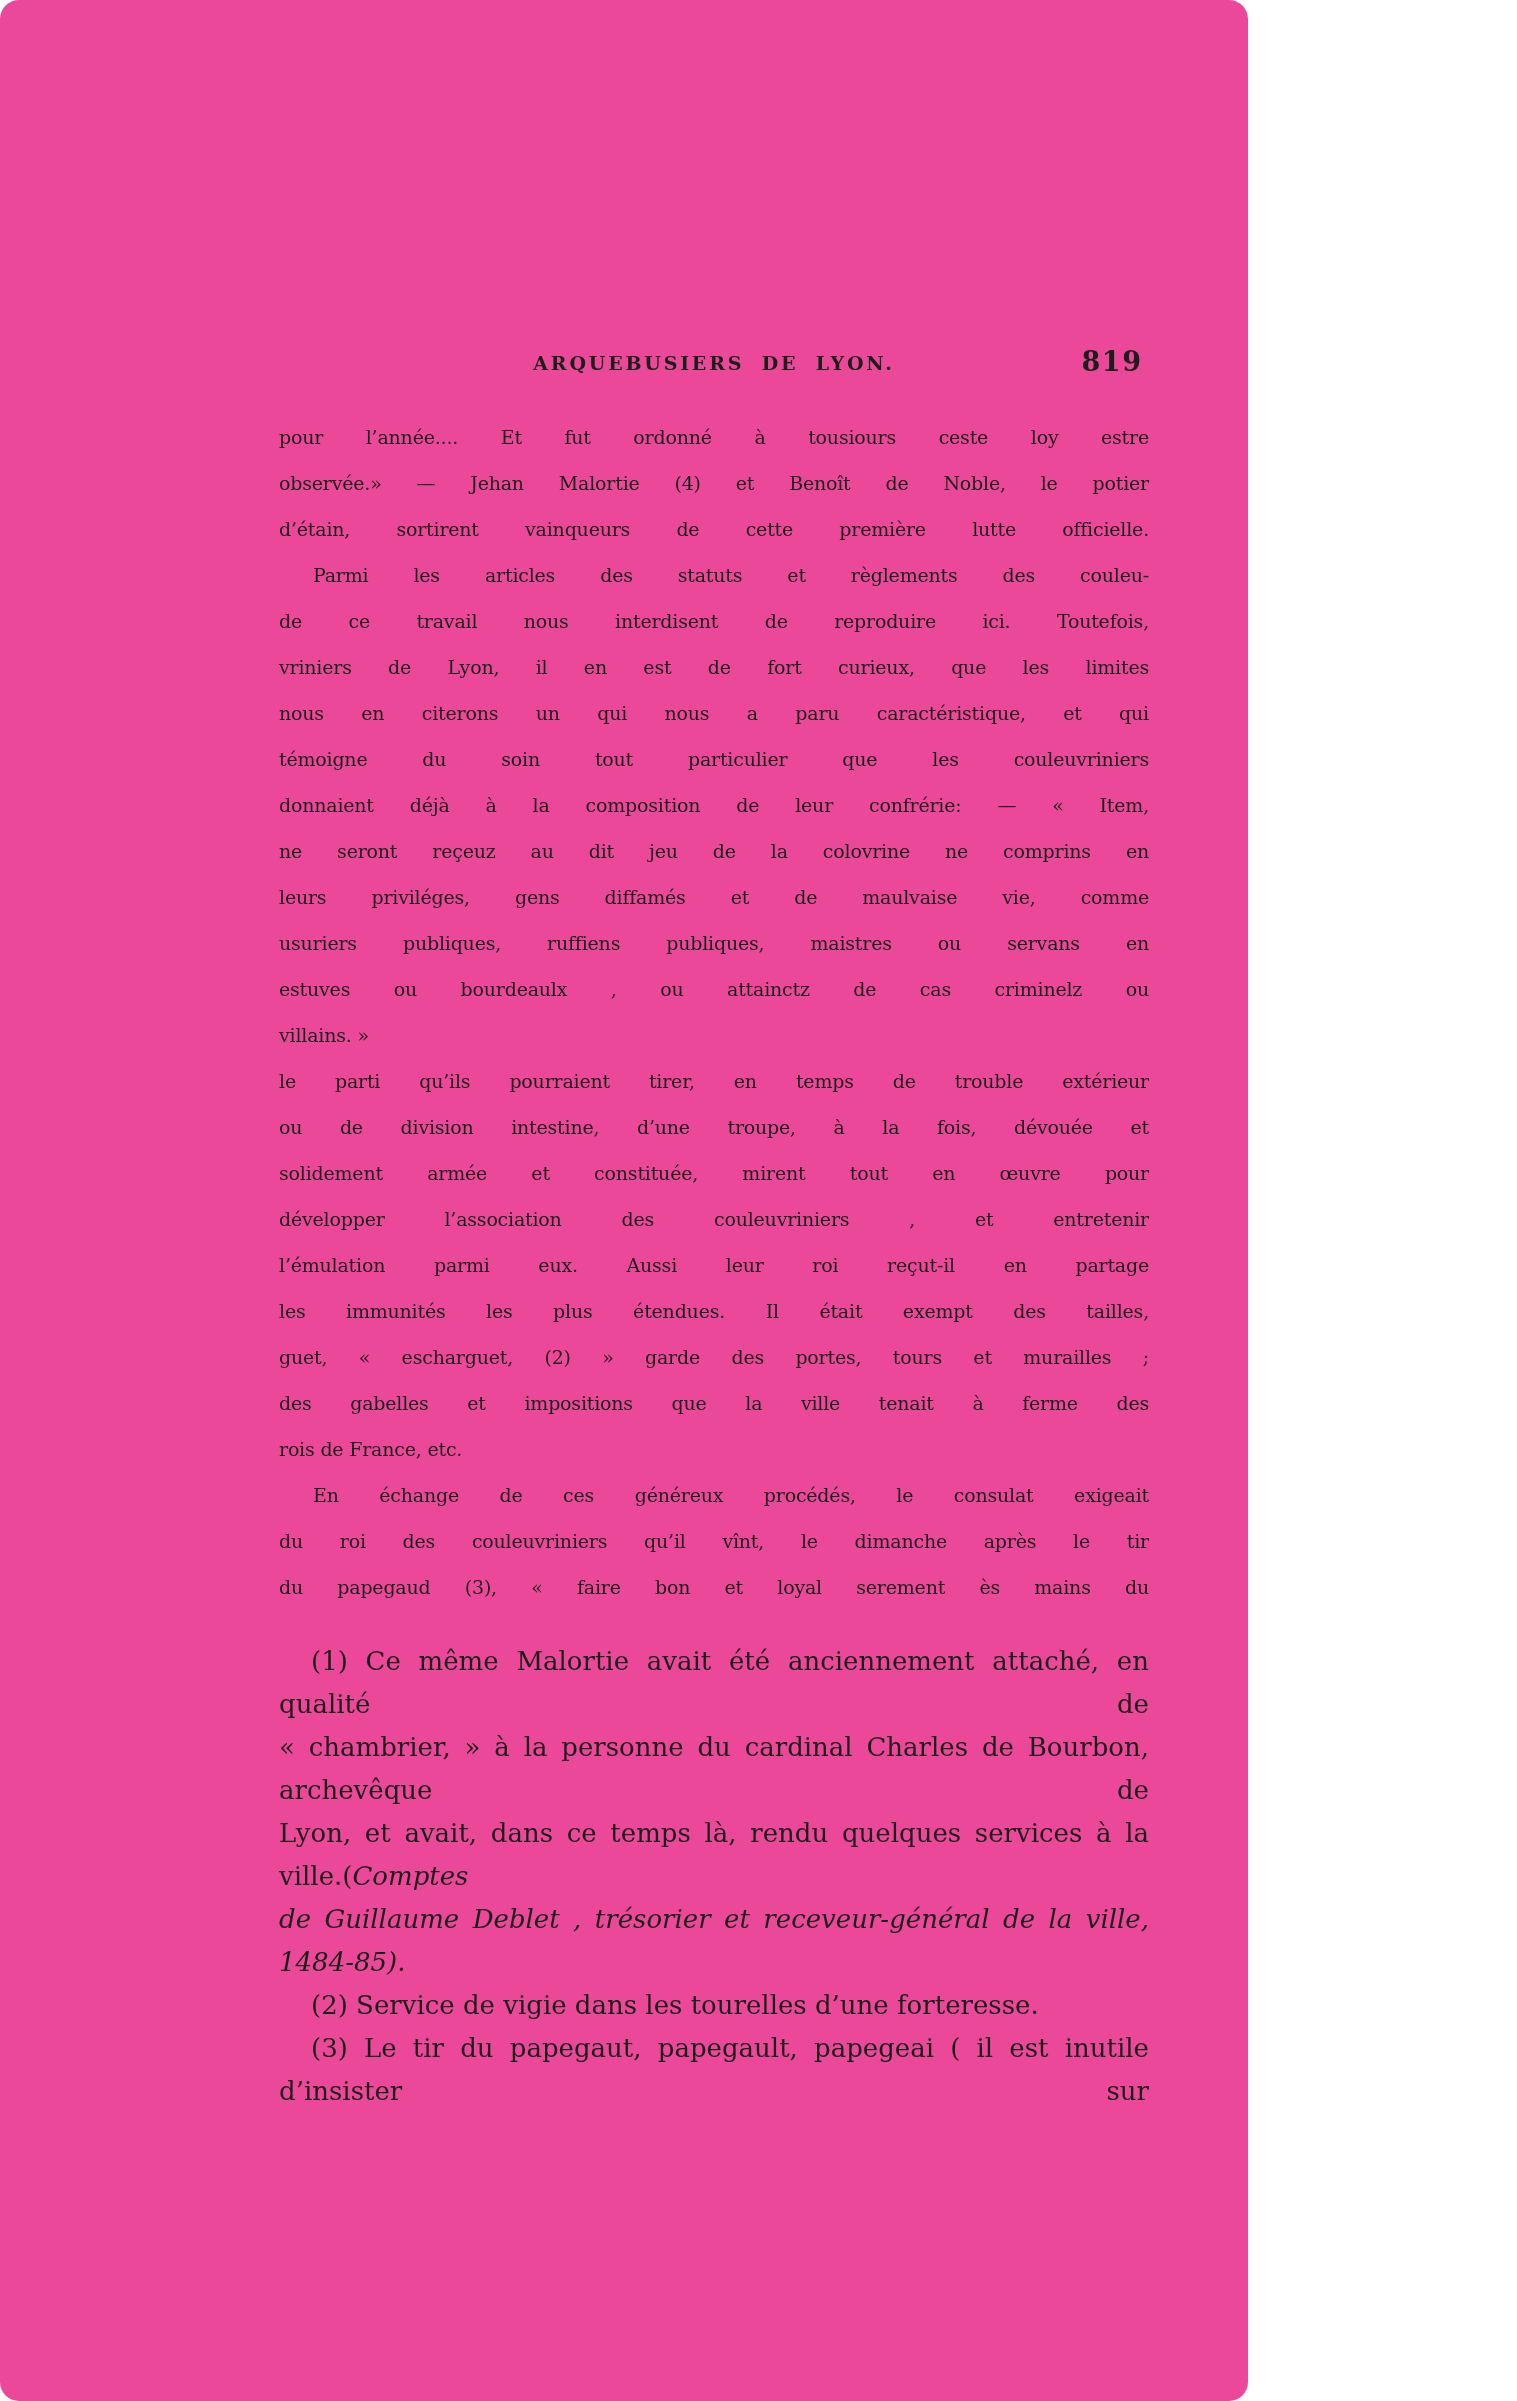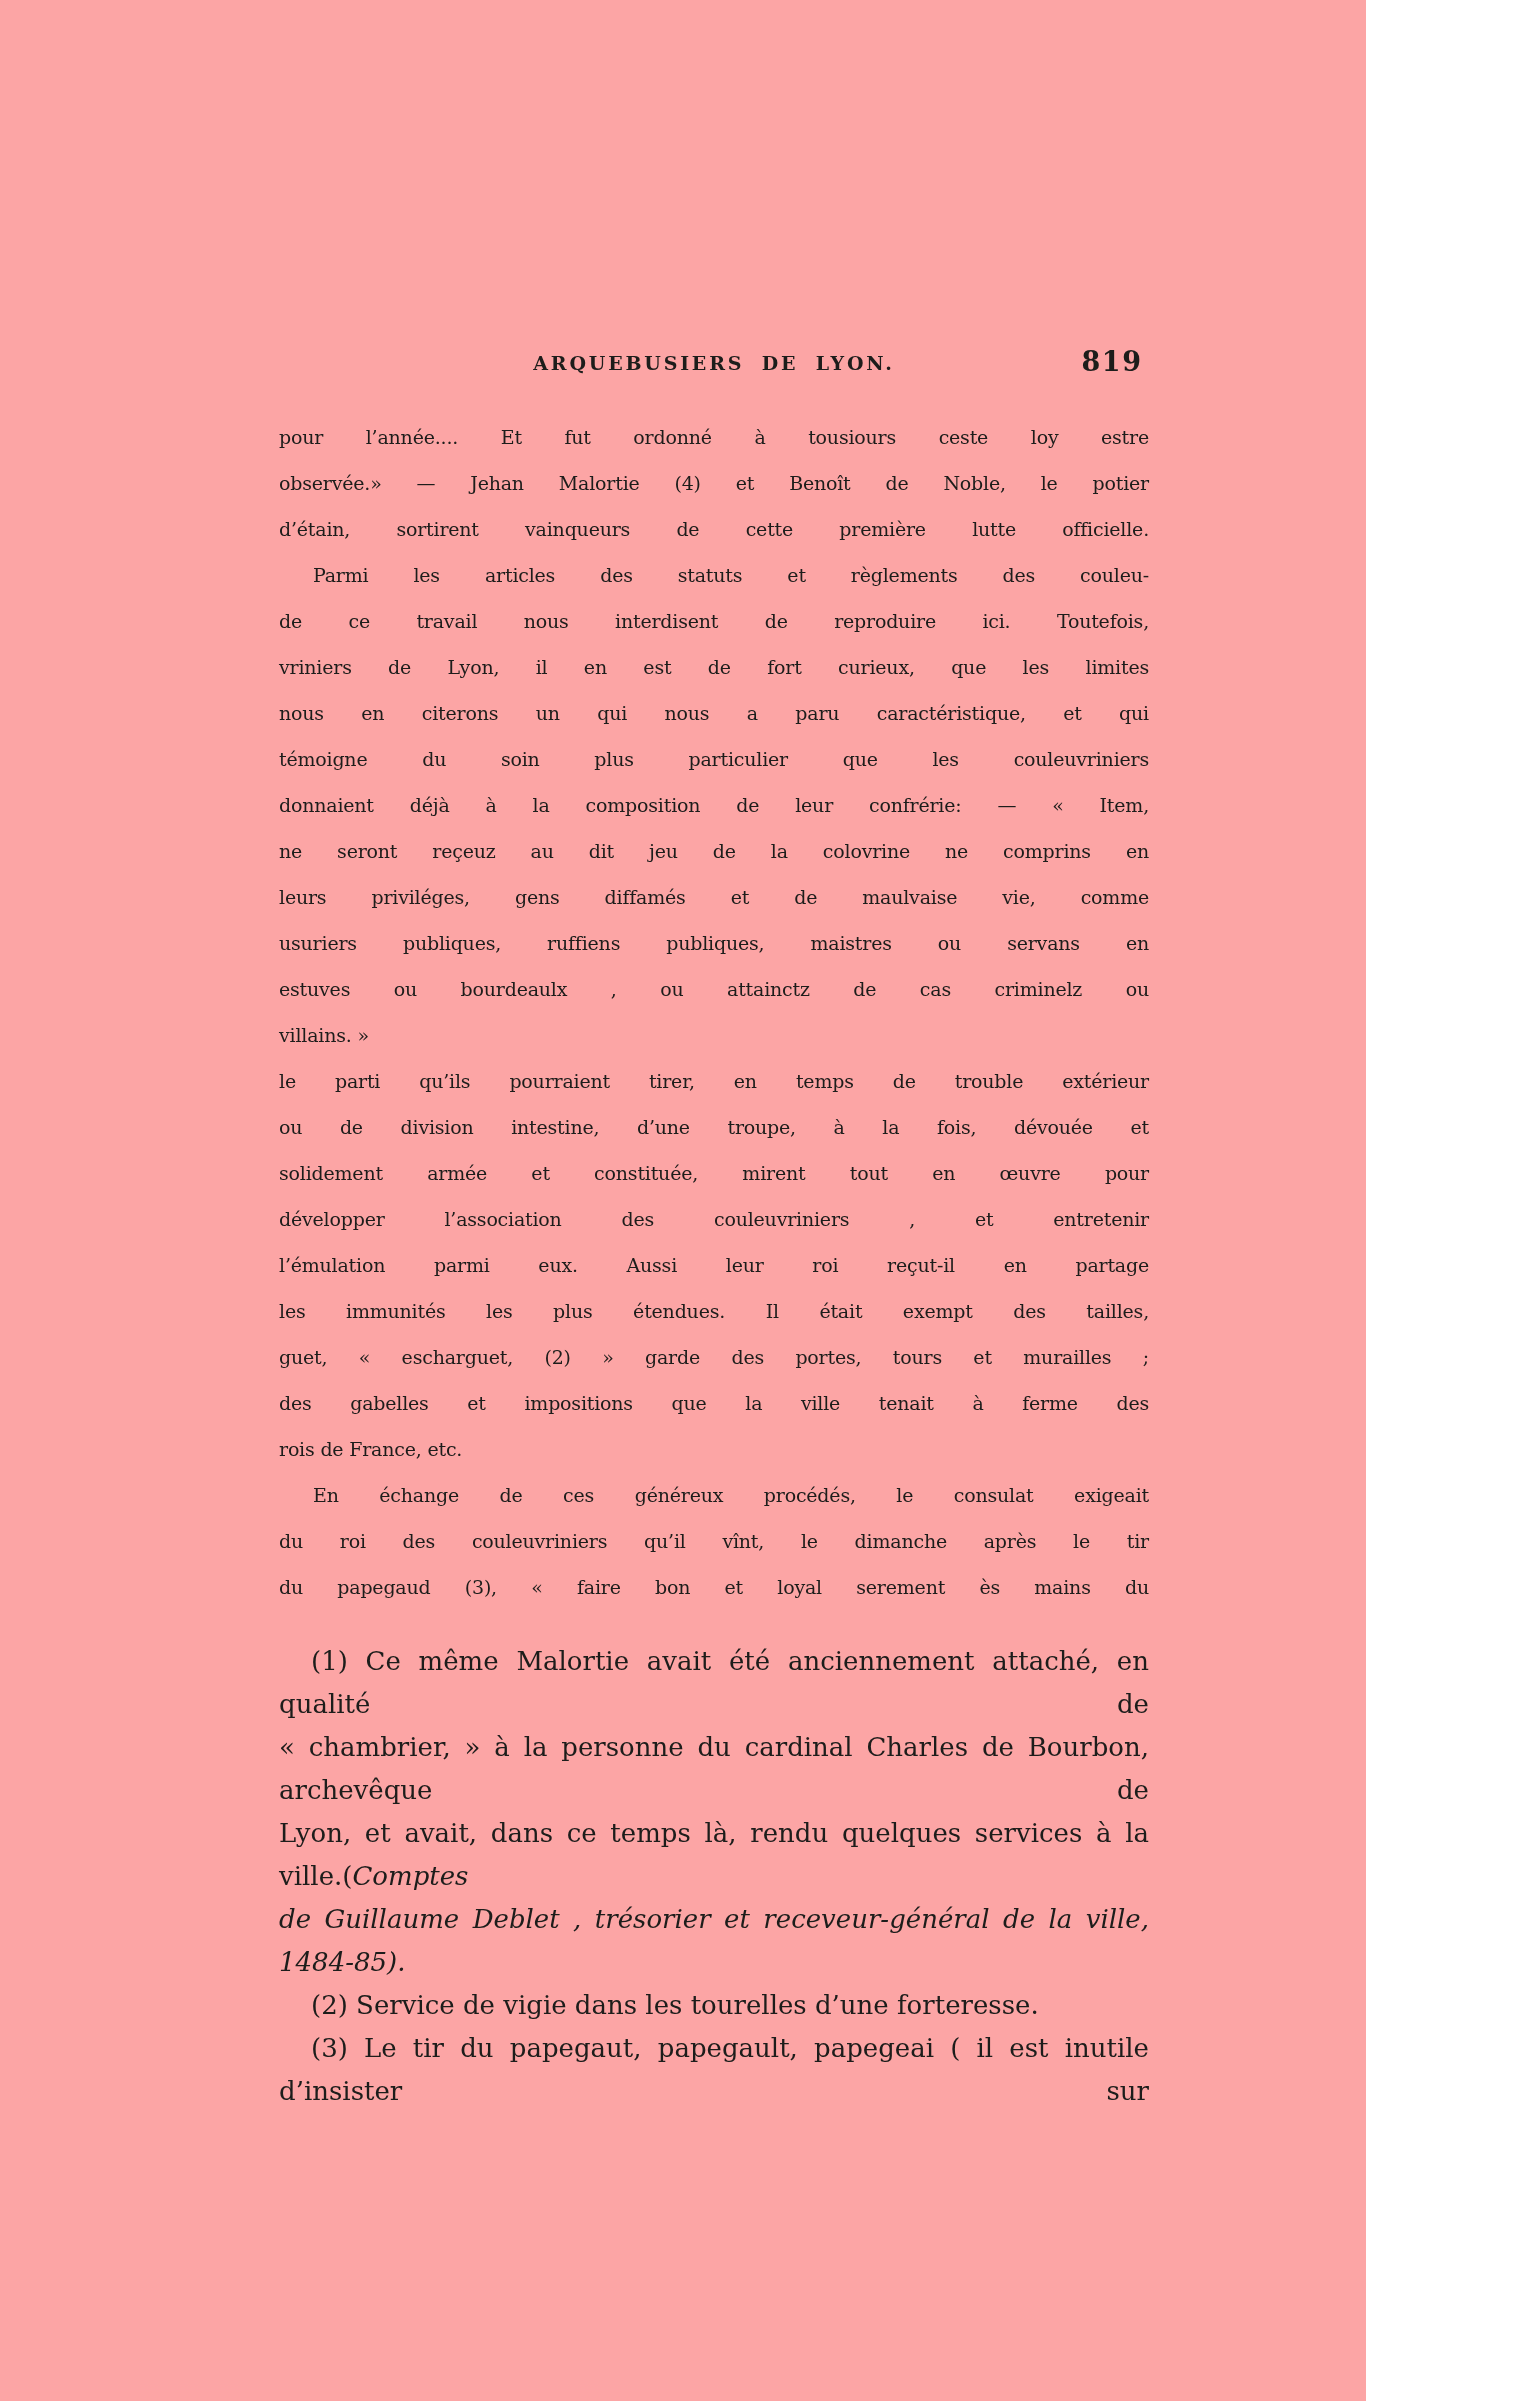--- a/index.html
+++ b/index.html
@@ -1,23 +1,24 @@
 <!DOCTYPE html>
 <html style="font-size:12.8px"><head>
 <meta charset="utf-8">
 <style>
   html, body { margin: 0; padding: 0; }
   .page {
     position: relative;
-    width: 1366px;
+    width: 1248px;
     height: 2401px;
-    background: #fca5a5;
+    background: #ec4899;
     color: #1d1d1b;
     font-family: "DejaVu Serif", "Liberation Serif", serif;
     overflow: hidden;
+    border-radius: 19px;
   }
   .content {
     position: absolute;
     left: 279px;
     top: 346px;
     width: 870px;
   }
   .header {
     position: relative;
     height: 38px;
@@ -78,21 +79,21 @@
         <div class="line j">pour l’année.... Et fut ordonné à tousiours ceste loy estre</div>
         <div class="line j">observée.» — Jehan Malortie (4) et Benoît de Noble, le potier</div>
         <div class="line j">d’étain, sortirent vainqueurs de cette première lutte officielle.</div>
       </div>
 
       <div class="para">
         <div class="line j indent">Parmi les articles des statuts et règlements des couleu-</div>
         <div class="line j">de ce travail nous interdisent de reproduire ici. Toutefois,</div>
         <div class="line j">vriniers de Lyon, il en est de fort curieux, que les limites</div>
         <div class="line j">nous en citerons un qui nous a paru caractéristique, et qui</div>
-        <div class="line j">témoigne du soin plus particulier que les couleuvriniers</div>
+        <div class="line j">témoigne du soin tout particulier que les couleuvriniers</div>
         <div class="line j">donnaient déjà à la composition de leur confrérie: — « Item,</div>
         <div class="line j">ne seront reçeuz au dit jeu de la colovrine ne comprins en</div>
         <div class="line j">leurs priviléges, gens diffamés et de maulvaise vie, comme</div>
         <div class="line j">usuriers publiques, ruffiens publiques, maistres ou servans en</div>
         <div class="line j">estuves ou bourdeaulx , ou attainctz de cas criminelz ou</div>
         <div class="line">villains. »</div>
       </div>
 
       <div class="para">
         <div class="line j">le parti qu’ils pourraient tirer, en temps de trouble extérieur</div>

